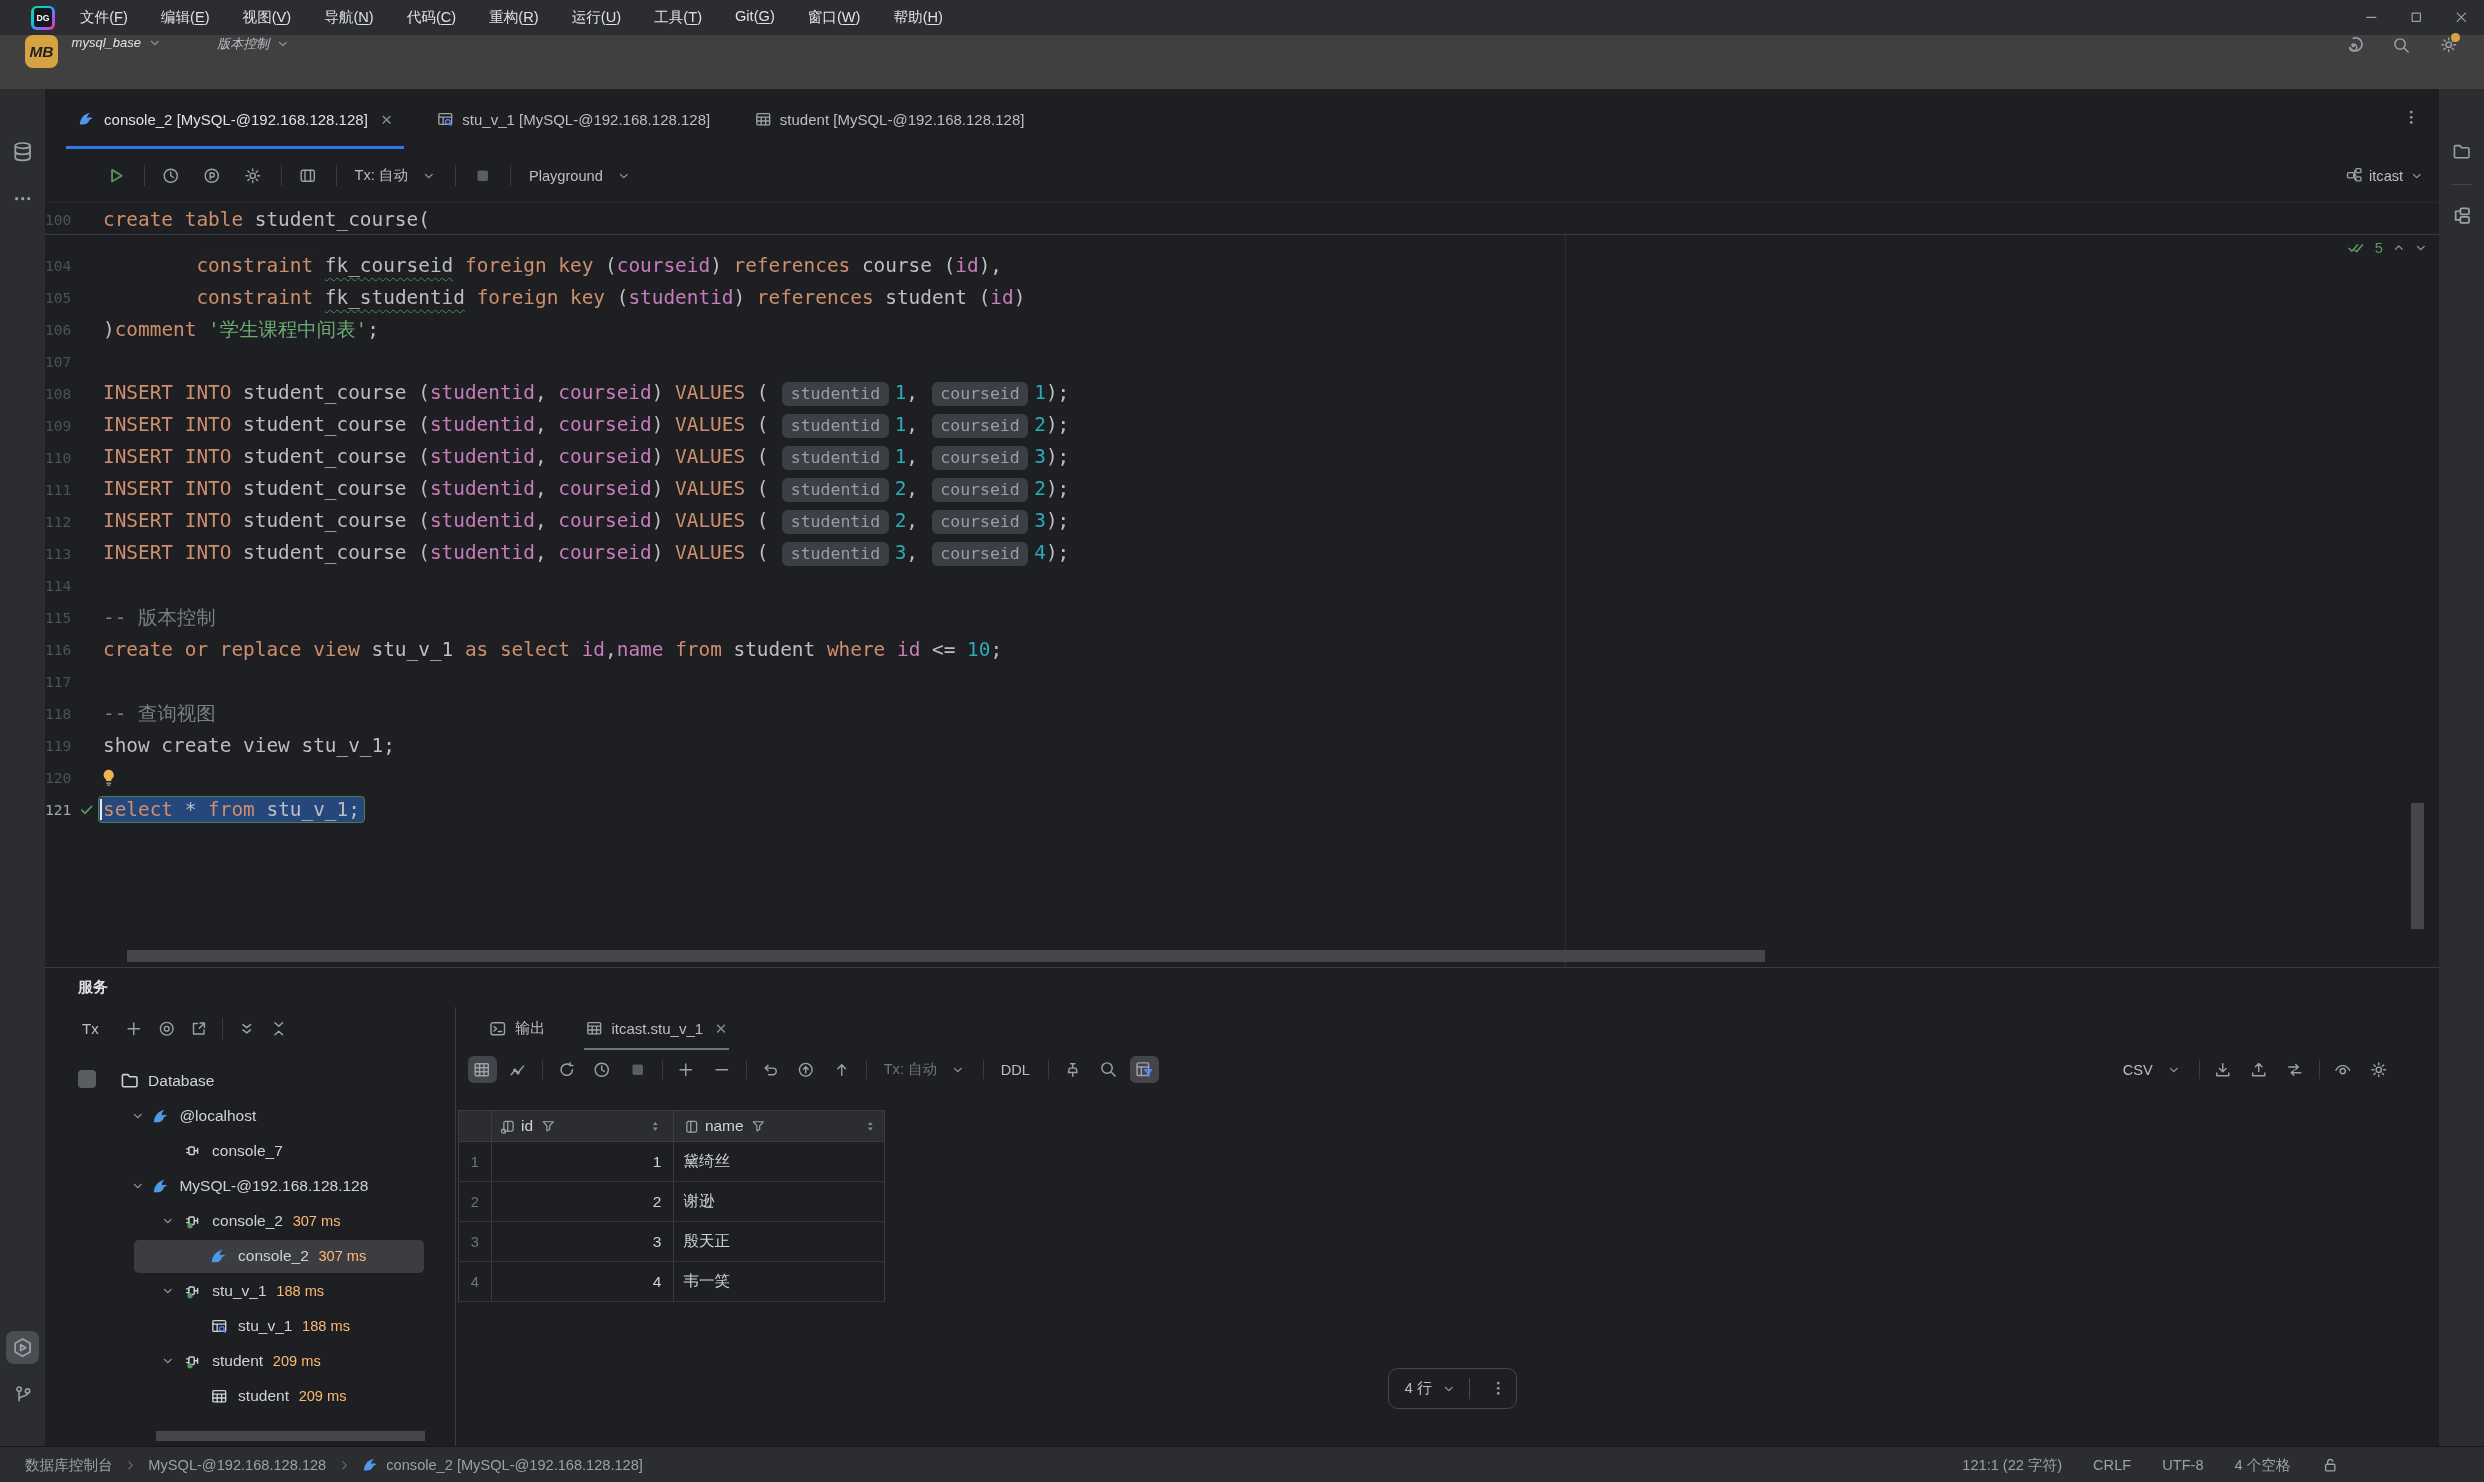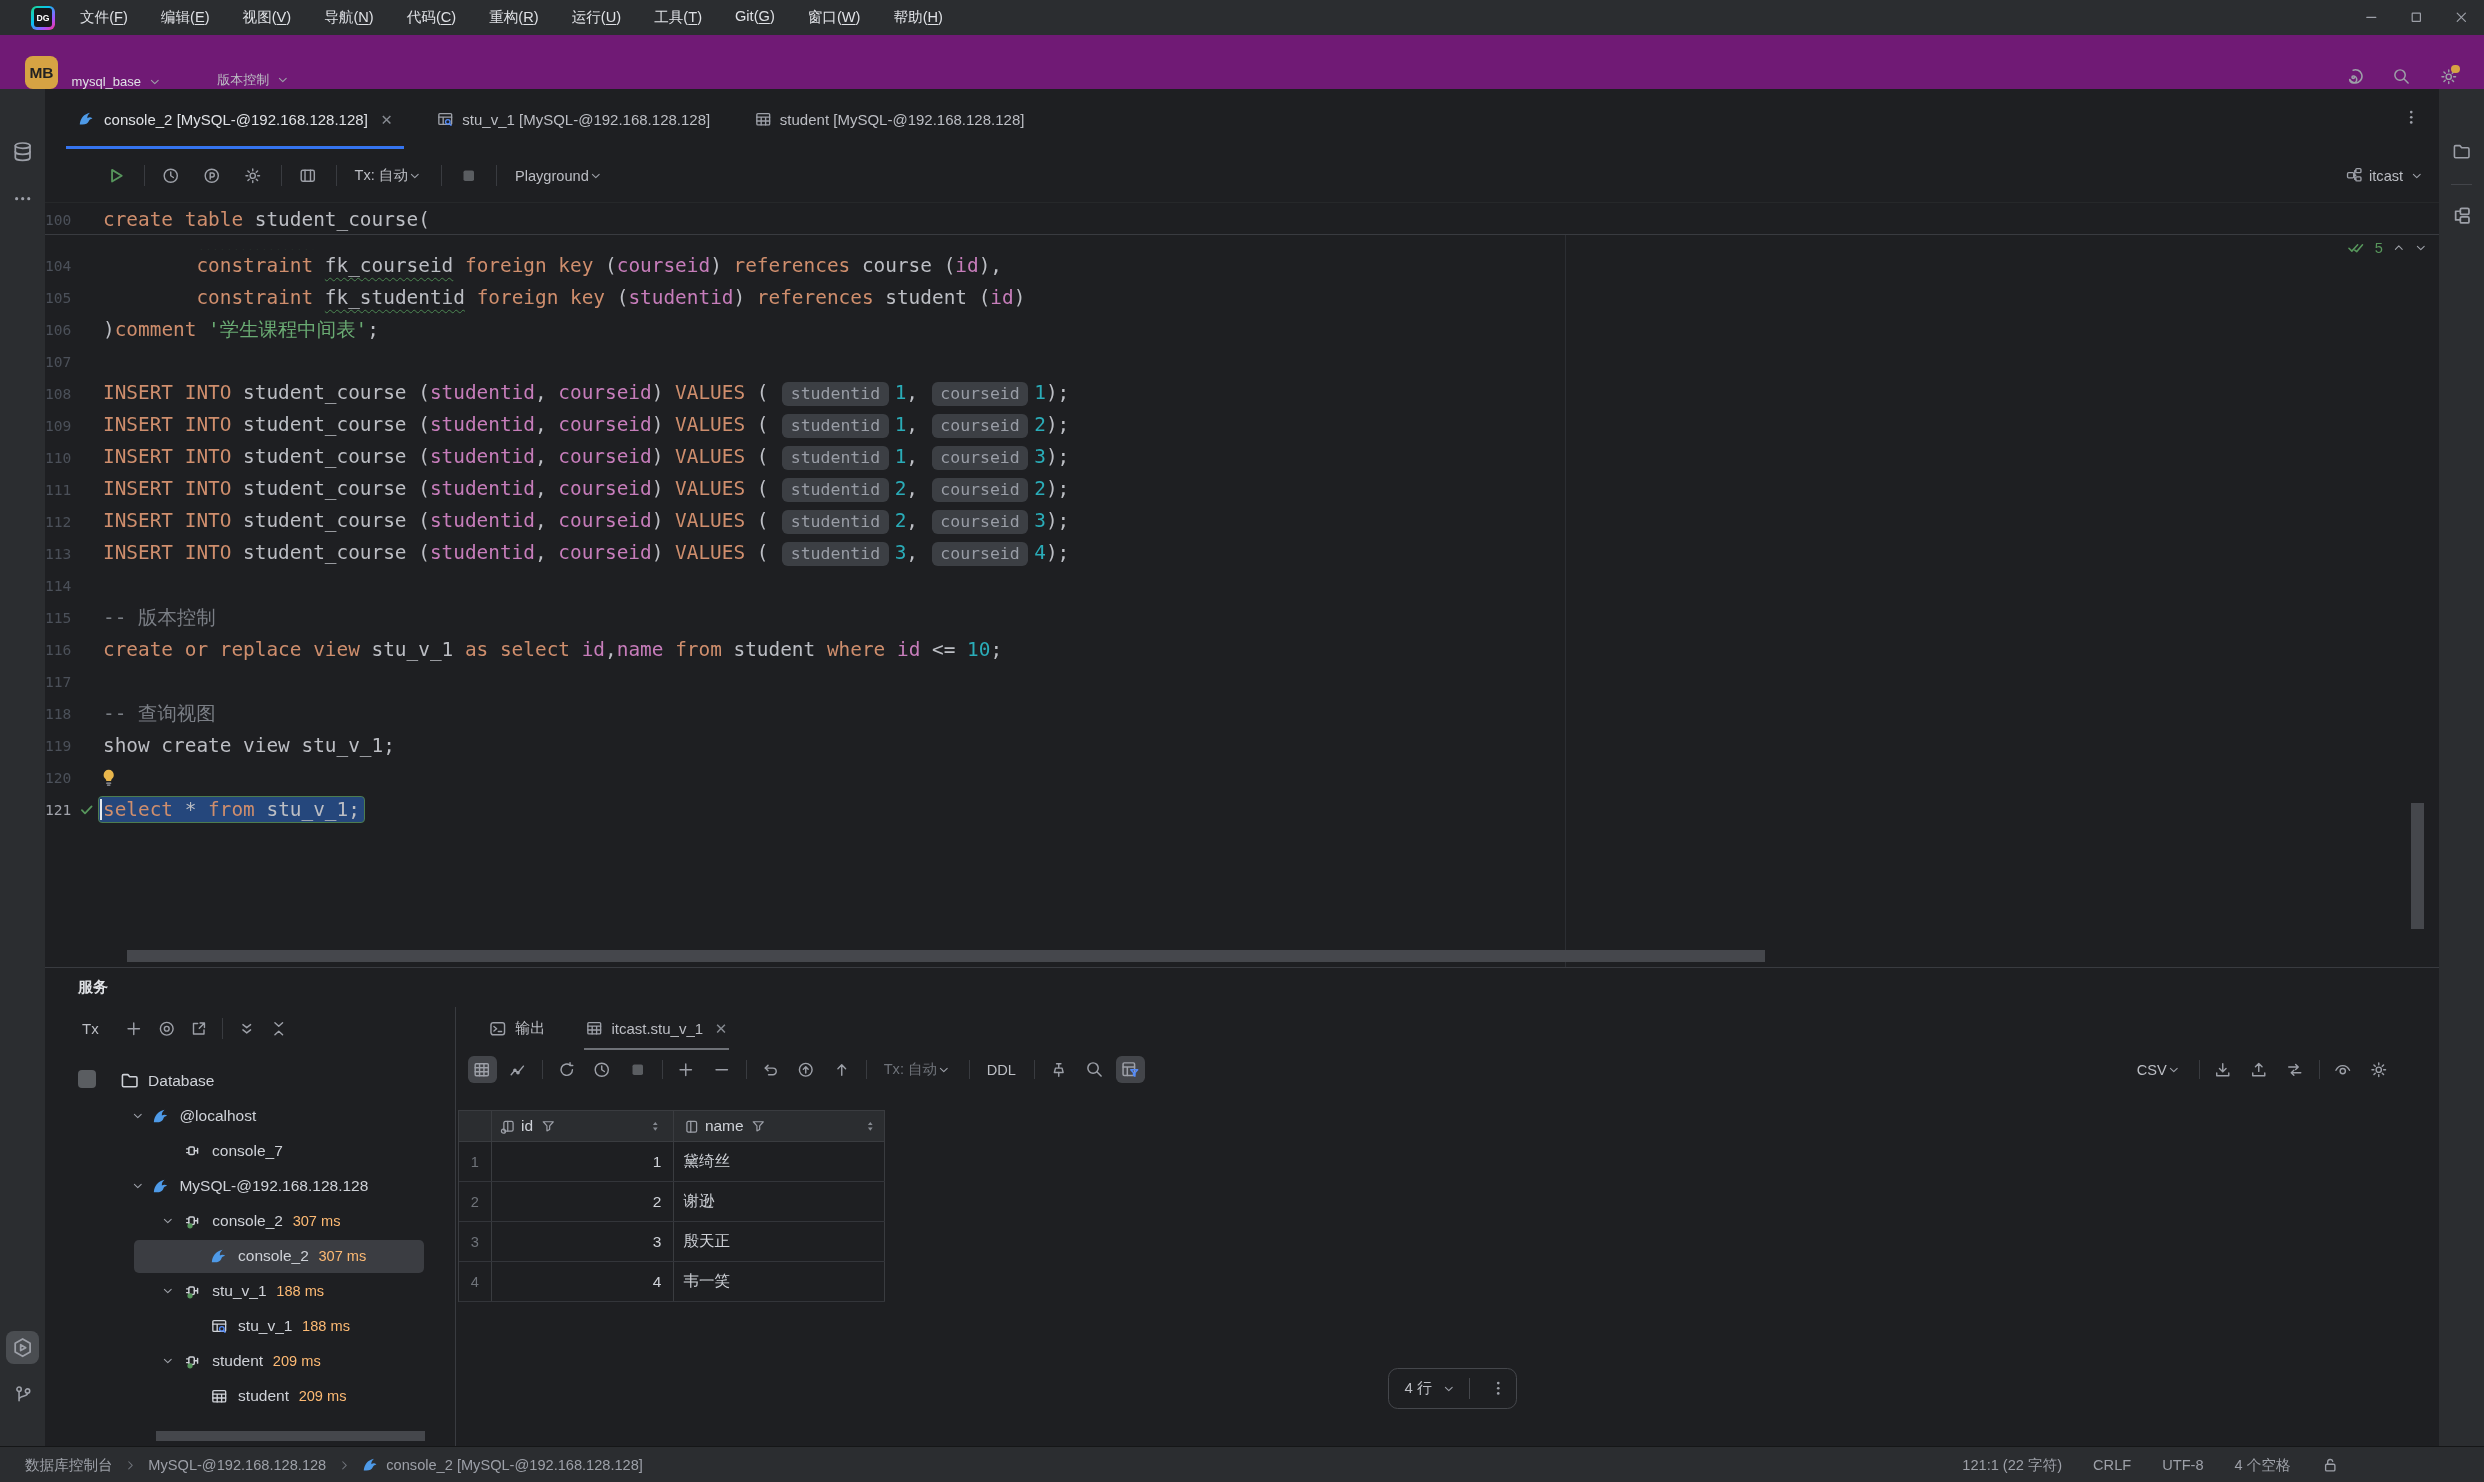--- a/index.html
+++ b/index.html
@@ -14,21 +14,21 @@
     background:linear-gradient(135deg,#21d789,#07c3f2 38%,#9d54ff 72%,#ff318c); position:relative; }
   #app-logo::after { content:""; position:absolute; inset:2.9px; background:#17181b; border-radius:2.9px; }
   #app-logo::before { content:"DG"; position:absolute; inset:0; z-index:2; color:#fff; font-size:8.7px; font-weight:bold;
     display:flex; align-items:center; justify-content:center; }
   #menus { display:flex; margin-left:25px; gap:33px; color:#dfe1e5; }
   #menus .menu-item u { text-underline-offset:1.9px; }
   .win-controls { position:absolute; right:0; top:0; height:35px; display:flex; }
   .wc { width:45px; height:35px; display:flex; align-items:center; justify-content:center; color:#cfd2d8; }
 
   
-  #projectbar { height:54px; background:#701a75; display:flex; align-items:flex-end; }
+  #projectbar { height:54px; background:#404040; display:flex; align-items:flex-start;font-style:italic; }
   #mb-badge { width:33px; height:33px; margin-left:25px; border-radius:7.8px; background:#d6a343; color:#222;
     font-weight:bold; font-size:15.5px; display:flex; align-items:center; justify-content:center; }
   .pb-widget { display:flex; align-items:center; gap:6.8px; margin-left:13.6px; color:#dfe1e5; font-size:13px; }
   .pb-widget.vcs { margin-left:56px; color:#bcbec4; }
   #pb-right { margin-left:auto; display:flex; align-items:center; gap:29px; margin-right:27px; }
   .pb-icon { position:relative; }
   .pb-icon .dot { position:absolute; right:-2.9px; top:-2.9px; width:8.7px; height:8.7px; border-radius:50%; background:#d6a343; }
 
   
   #workspace { display:flex; height:1357px; }
@@ -44,21 +44,21 @@
   .etab { display:flex; align-items:center; gap:8.7px; padding:0 11.6px; margin-left:21.3px; position:relative; font-size:15px; color:#bcbec4; }
   .etab.active { color:#dfe1e5; }
   .etab.active::after { content:""; position:absolute; left:0; right:0; bottom:0; height:2.9px; background:#3574f0; }
   .etab .close { color:#868a91; font-size:14.6px; margin-left:3.9px; }
   #tabs-more { margin-left:auto; margin-right:19.4px; align-self:center; }
 
   
   #edtoolbar { height:54px; display:flex; align-items:center; padding-left:54px; border-bottom:1px solid #26282a; }
   .tbtn { width:33px; height:31px; border-radius:5.8px; display:flex; align-items:center; justify-content:center; margin-right:7.8px; }
   .tsep { width:1px; height:21.3px; background:#393b40; margin:0 9.7px 0 3.9px; flex:none; }
-  .tlabel { display:flex; align-items:center; gap:0; color:#bcbec4; padding:0 7.8px; margin-right:7.8px; white-space:nowrap; }
+  .tlabel { display:flex; align-items:center; gap:14px; color:#bcbec4; padding:0 7.8px; margin-right:7.8px; white-space:nowrap; }
   .tlabel.muted, .muted { color:#6f737a; }
   #ed-right { margin-left:auto; margin-right:15.5px; display:flex; align-items:center; gap:6.8px; color:#bcbec4; }
 
   
   #editor { flex:1; position:relative; overflow:hidden; }
   #margin-guide { position:absolute; top:0; bottom:0; left:1520px; width:1px; background:#2c2e33; }
   .cl { display:flex; height:32px; align-items:center; font-family:"DejaVu Sans Mono",monospace; font-size:19.4px; white-space:pre; position:relative; }
   .cl .gut { width:25px; flex:none; text-align:right; font-size:14.6px; color:#4b5059; }
   .cl .gico { width:33px; flex:none; display:flex; justify-content:center; align-items:center; }
   .cl .code { flex:1; min-width:0; }

